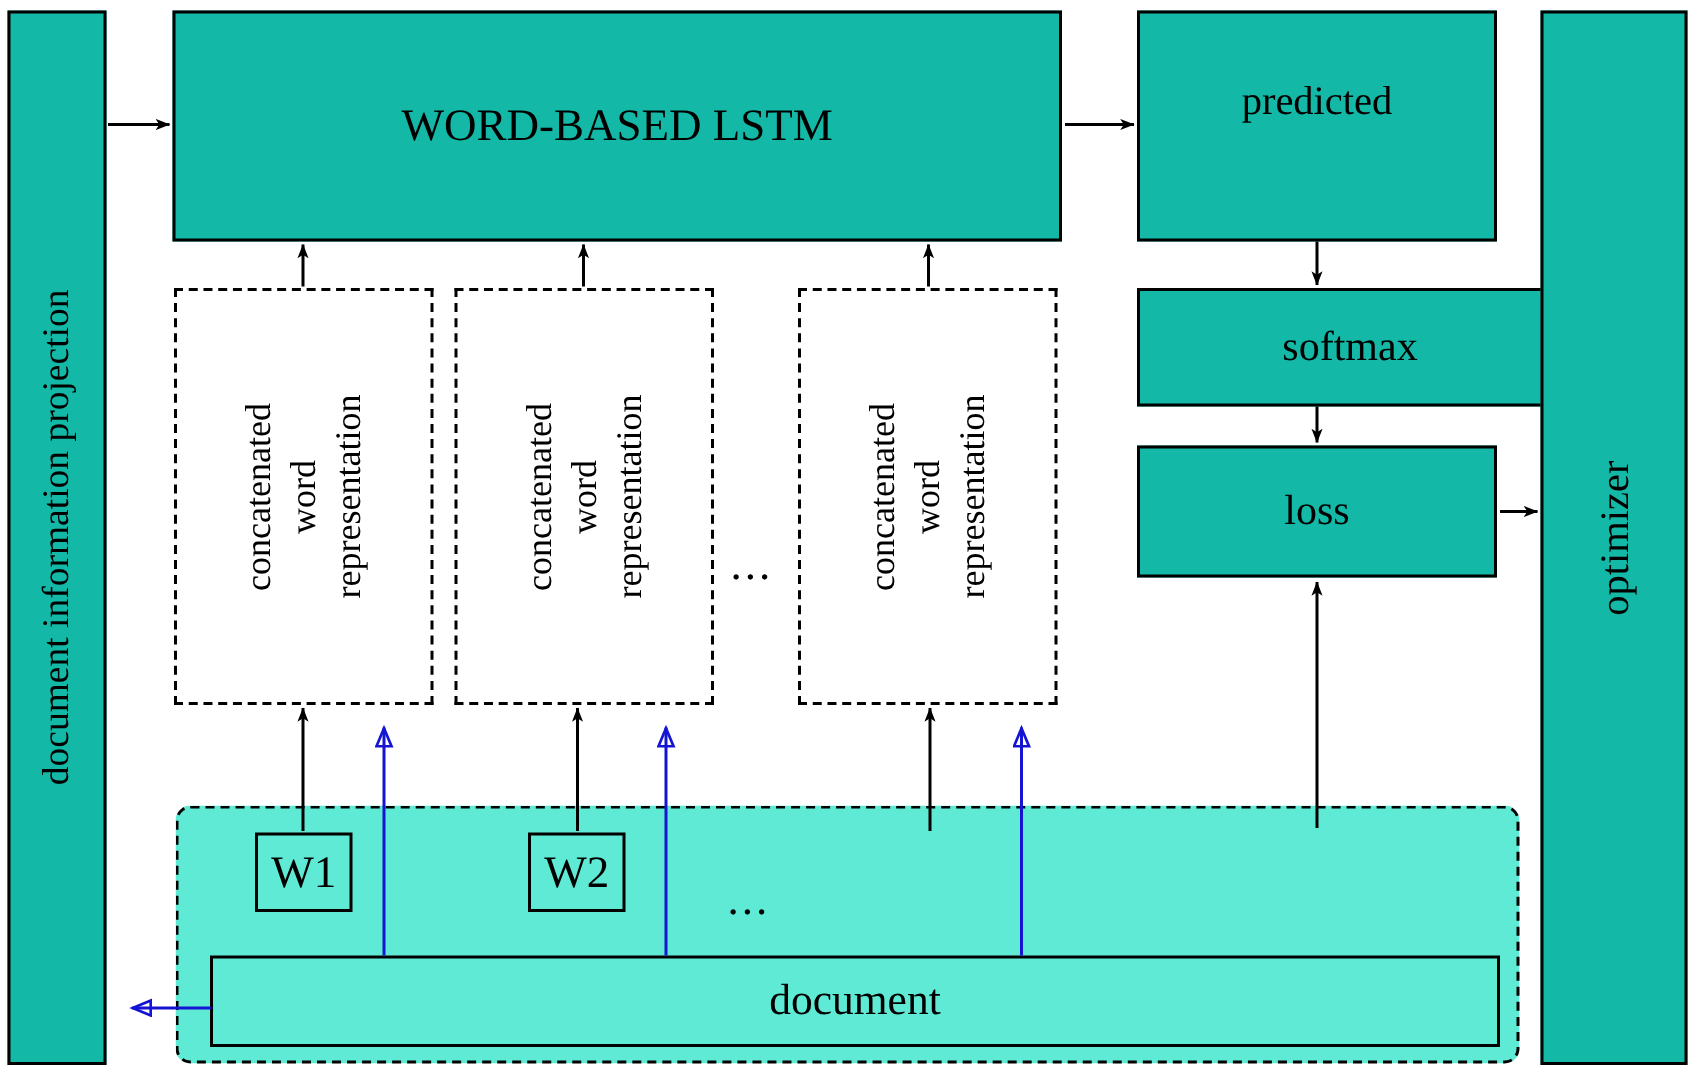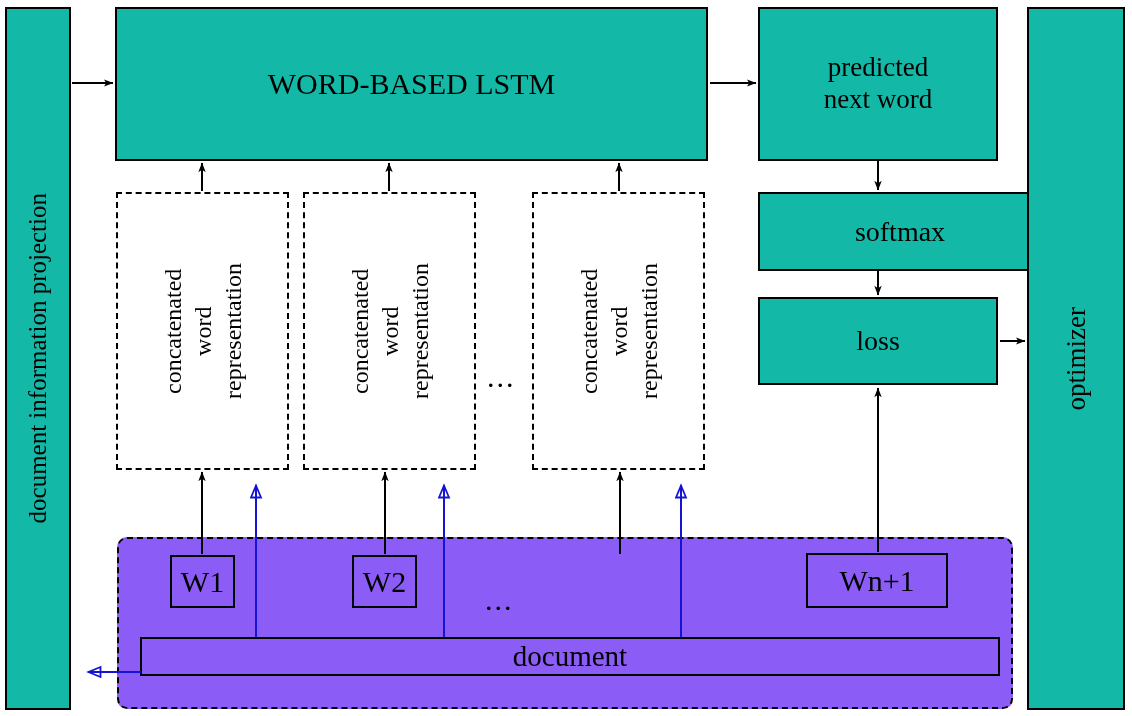--- a/index.html
+++ b/index.html
@@ -18,21 +18,21 @@
     display:flex;align-items:center;justify-content:center;
     text-align:center;
     color:#000000;
     line-height:1.12;
   }
   .dashed{
     border:2px dashed #000000;
     background:#ffffff;
   }
   .gray{
-    background:#8b5cf6;
+    background:#5eead4;
   }
   .vtext{
     writing-mode:vertical-rl;
     transform:rotate(180deg);
     white-space:nowrap;
   }
   .vwrap{
     writing-mode:vertical-rl;
     transform:rotate(180deg);
     text-align:center;
@@ -84,21 +84,21 @@
       <span>word</span><br>
       <span>representation</span>
     </div>
   </div>
 
   <div class="ell" style="left:487px;top:360px;font-size:30px;">...</div>
 
   <div class="box" style="left:758px;top:7px;width:240px;height:154px;">
     <div style="font-size:27px;line-height:1.18;">
       <span>predicted</span><br>
-      <span>next word</span><br>
+      <br>
     </div>
   </div>
 
   <div class="box" style="left:758px;top:192px;width:284px;height:79px;">
     <span style="font-size:28px;">softmax</span>
   </div>
 
   <div class="box" style="left:758px;top:297px;width:240px;height:88px;text-align:right;">
     <span style="font-size:28px;">loss</span>
   </div>
@@ -113,25 +113,22 @@
     <span style="font-size:30px;">W1</span>
   </div>
 
   <div class="box gray" style="left:352px;top:555px;width:65px;height:53px;">
     <span style="font-size:30px;">W2</span>
   </div>
 
   <div class="ell" style="left:485px;top:583px;font-size:30px;">...</div>
 
 
-  <div class="box gray" style="left:806px;top:553px;width:142px;height:55px;">
-    <span style="font-size:30px;">Wn+1</span>
-  </div>
 
-  <div class="box gray" style="left:140px;top:637px;width:860px;height:39px;">
+  <div class="box gray" style="left:140px;top:637px;width:860px;height:61px;">
     <span style="font-size:29px;">document</span>
   </div>
 
   <svg class="layer" viewBox="0 0 1132 716">
     <defs>
       <marker id="ah" markerWidth="11" markerHeight="11" refX="9.2" refY="4" orient="auto" markerUnits="userSpaceOnUse">
         <path d="M0,0.3 L9.6,4 L0,7.7 L2.4,4 Z" fill="#000000"></path>
       </marker>
       <marker id="ahblue" markerWidth="16" markerHeight="16" refX="13.5" refY="6" orient="auto" markerUnits="userSpaceOnUse">
         <path d="M1,1 L13,6 L1,11 Z" fill="none" stroke="#1414d2" stroke-width="1.8"></path>

